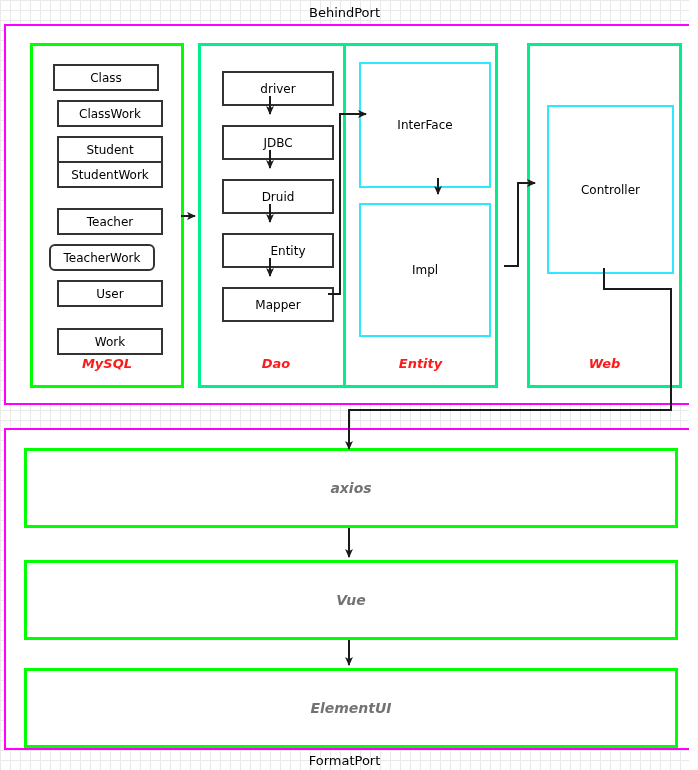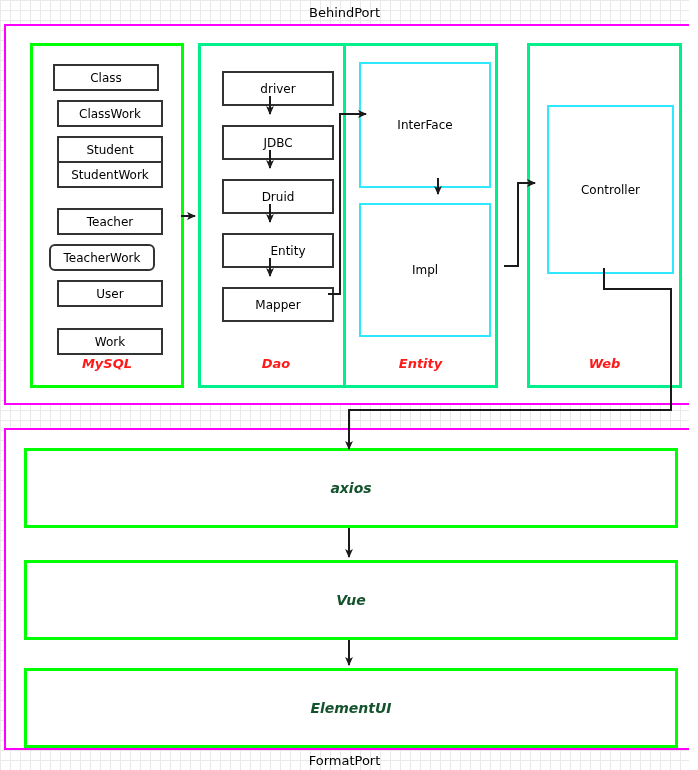--- a/index.html
+++ b/index.html
@@ -76,21 +76,21 @@
     color: #000000;
     white-space: nowrap;
   }
   .node.dark  { border: 2px solid #333333; }
   .node.cyan  { border: 2px solid #2ee8ff; }
   .node.bigGreen {
     border: 3px solid #00ff00;
     font-style: italic;
     font-weight: bold;
     font-size: 14px;
-    color: #14532d;
+    color: #737373;
   }
 
   
   .conn {
     position: absolute;
     top: 0;
     left: 0;
     width: 698px;
     height: 770px;
     pointer-events: none;

